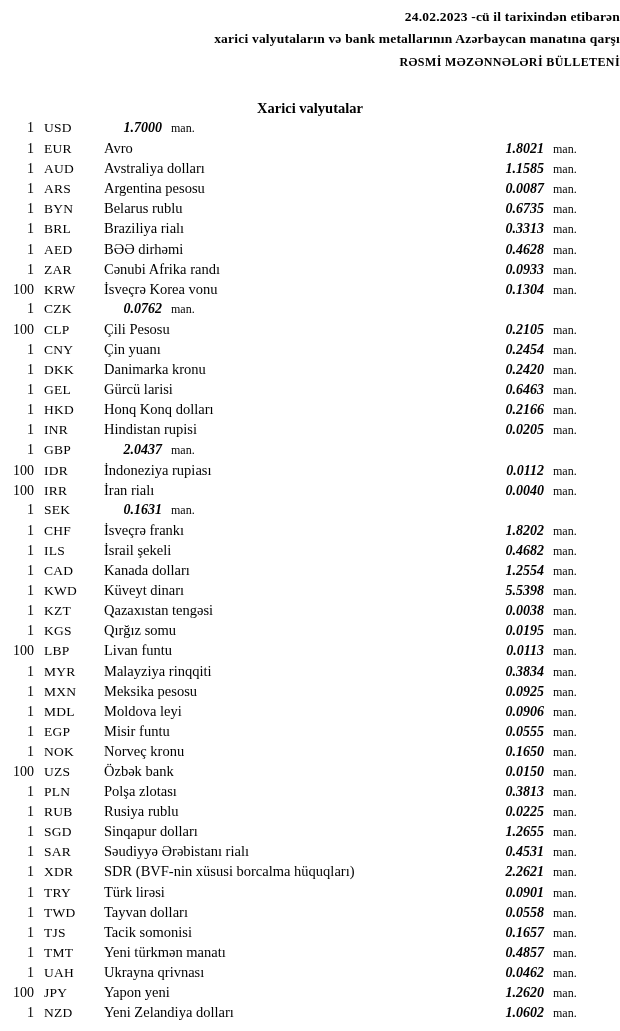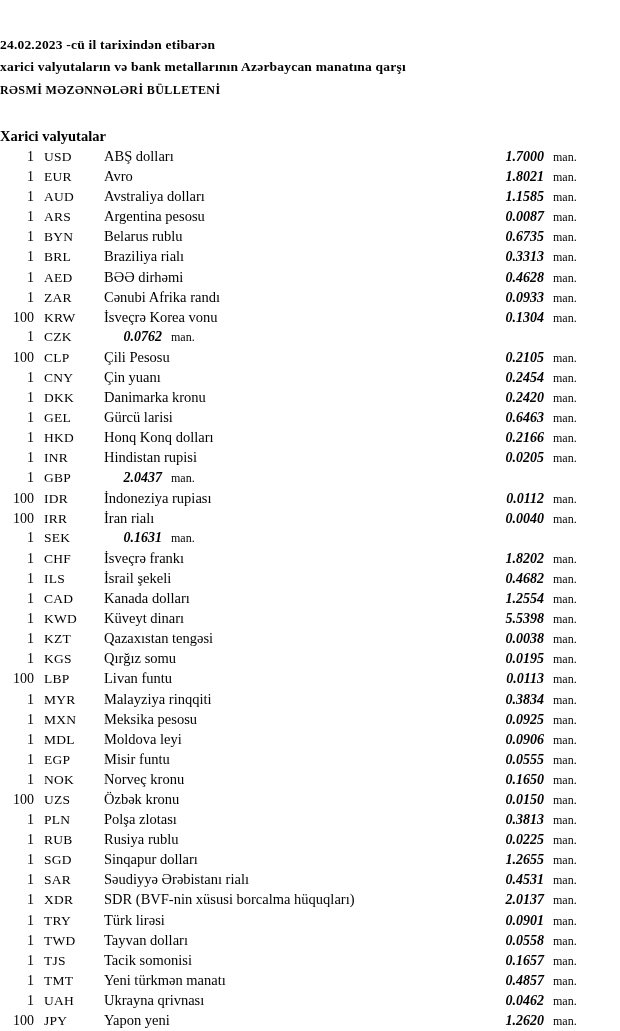--- a/index.html
+++ b/index.html
@@ -12,37 +12,36 @@
     width: 620px;
     height: 1031px;
     box-sizing: border-box;
     background: #ffffff;
     color: #000000;
     font-family: "Liberation Serif", "DejaVu Serif", serif;
     overflow: hidden;
     padding-top: 6px;
   }
   .header {
-    text-align: left;
+    text-align: right;
     font-weight: bold;
-    margin-top: 28px;
   }
   .header-line1,
   .header-line2 {
     font-size: 13.5px;
     line-height: 22px;
     letter-spacing: 0.2px;
   }
   .header-line3 {
     font-size: 12px;
     line-height: 24px;
     letter-spacing: 0.4px;
   }
   .section-title {
-    text-align: left;
+    text-align: center;
     font-weight: bold;
     font-size: 14.5px;
     line-height: 20px;
     margin-top: 24px;
   }
   .rates-table {
     margin-top: 0;
   }
   .row {
     display: flex;
@@ -98,21 +97,20 @@
     <div class="header-line2">xarici valyutaların və bank metallarının Azərbaycan manatına qarşı</div>
     <div class="header-line3">RƏSMİ MƏZƏNNƏLƏRİ BÜLLETENİ</div>
   </div>
 
   <div class="section-title">Xarici valyutalar</div>
 
   <div class="rates-table">
   <div class="row">
     <span class="qty">1</span>
     <span class="code">USD</span>
-    <span class="name">ABŞ dolları</span>
     <span class="rate">1.7000</span>
     <span class="unit">man.</span>
   </div>
 
   <div class="row">
     <span class="qty">1</span>
     <span class="code">EUR</span>
     <span class="name">Avro</span>
     <span class="rate">1.8021</span>
     <span class="unit">man.</span>
@@ -351,21 +349,21 @@
     <span class="qty">1</span>
     <span class="code">NOK</span>
     <span class="name">Norveç kronu</span>
     <span class="rate">0.1650</span>
     <span class="unit">man.</span>
   </div>
 
   <div class="row">
     <span class="qty">100</span>
     <span class="code">UZS</span>
-    <span class="name">Özbək kronu</span>
+    <span class="name">Özbək bank</span>
     <span class="rate">0.0150</span>
     <span class="unit">man.</span>
   </div>
 
   <div class="row">
     <span class="qty">1</span>
     <span class="code">PLN</span>
     <span class="name">Polşa zlotası</span>
     <span class="rate">0.3813</span>
     <span class="unit">man.</span>
@@ -392,21 +390,21 @@
     <span class="code">SAR</span>
     <span class="name">Səudiyyə Ərəbistanı rialı</span>
     <span class="rate">0.4531</span>
     <span class="unit">man.</span>
   </div>
 
   <div class="row">
     <span class="qty">1</span>
     <span class="code">XDR</span>
     <span class="name">SDR (BVF-nin xüsusi borcalma hüquqları)</span>
-    <span class="rate">2.0137</span>
+    <span class="rate">2.2621</span>
     <span class="unit">man.</span>
   </div>
 
   <div class="row">
     <span class="qty">1</span>
     <span class="code">TRY</span>
     <span class="name">Türk lirəsi</span>
     <span class="rate">0.0901</span>
     <span class="unit">man.</span>
   </div>

